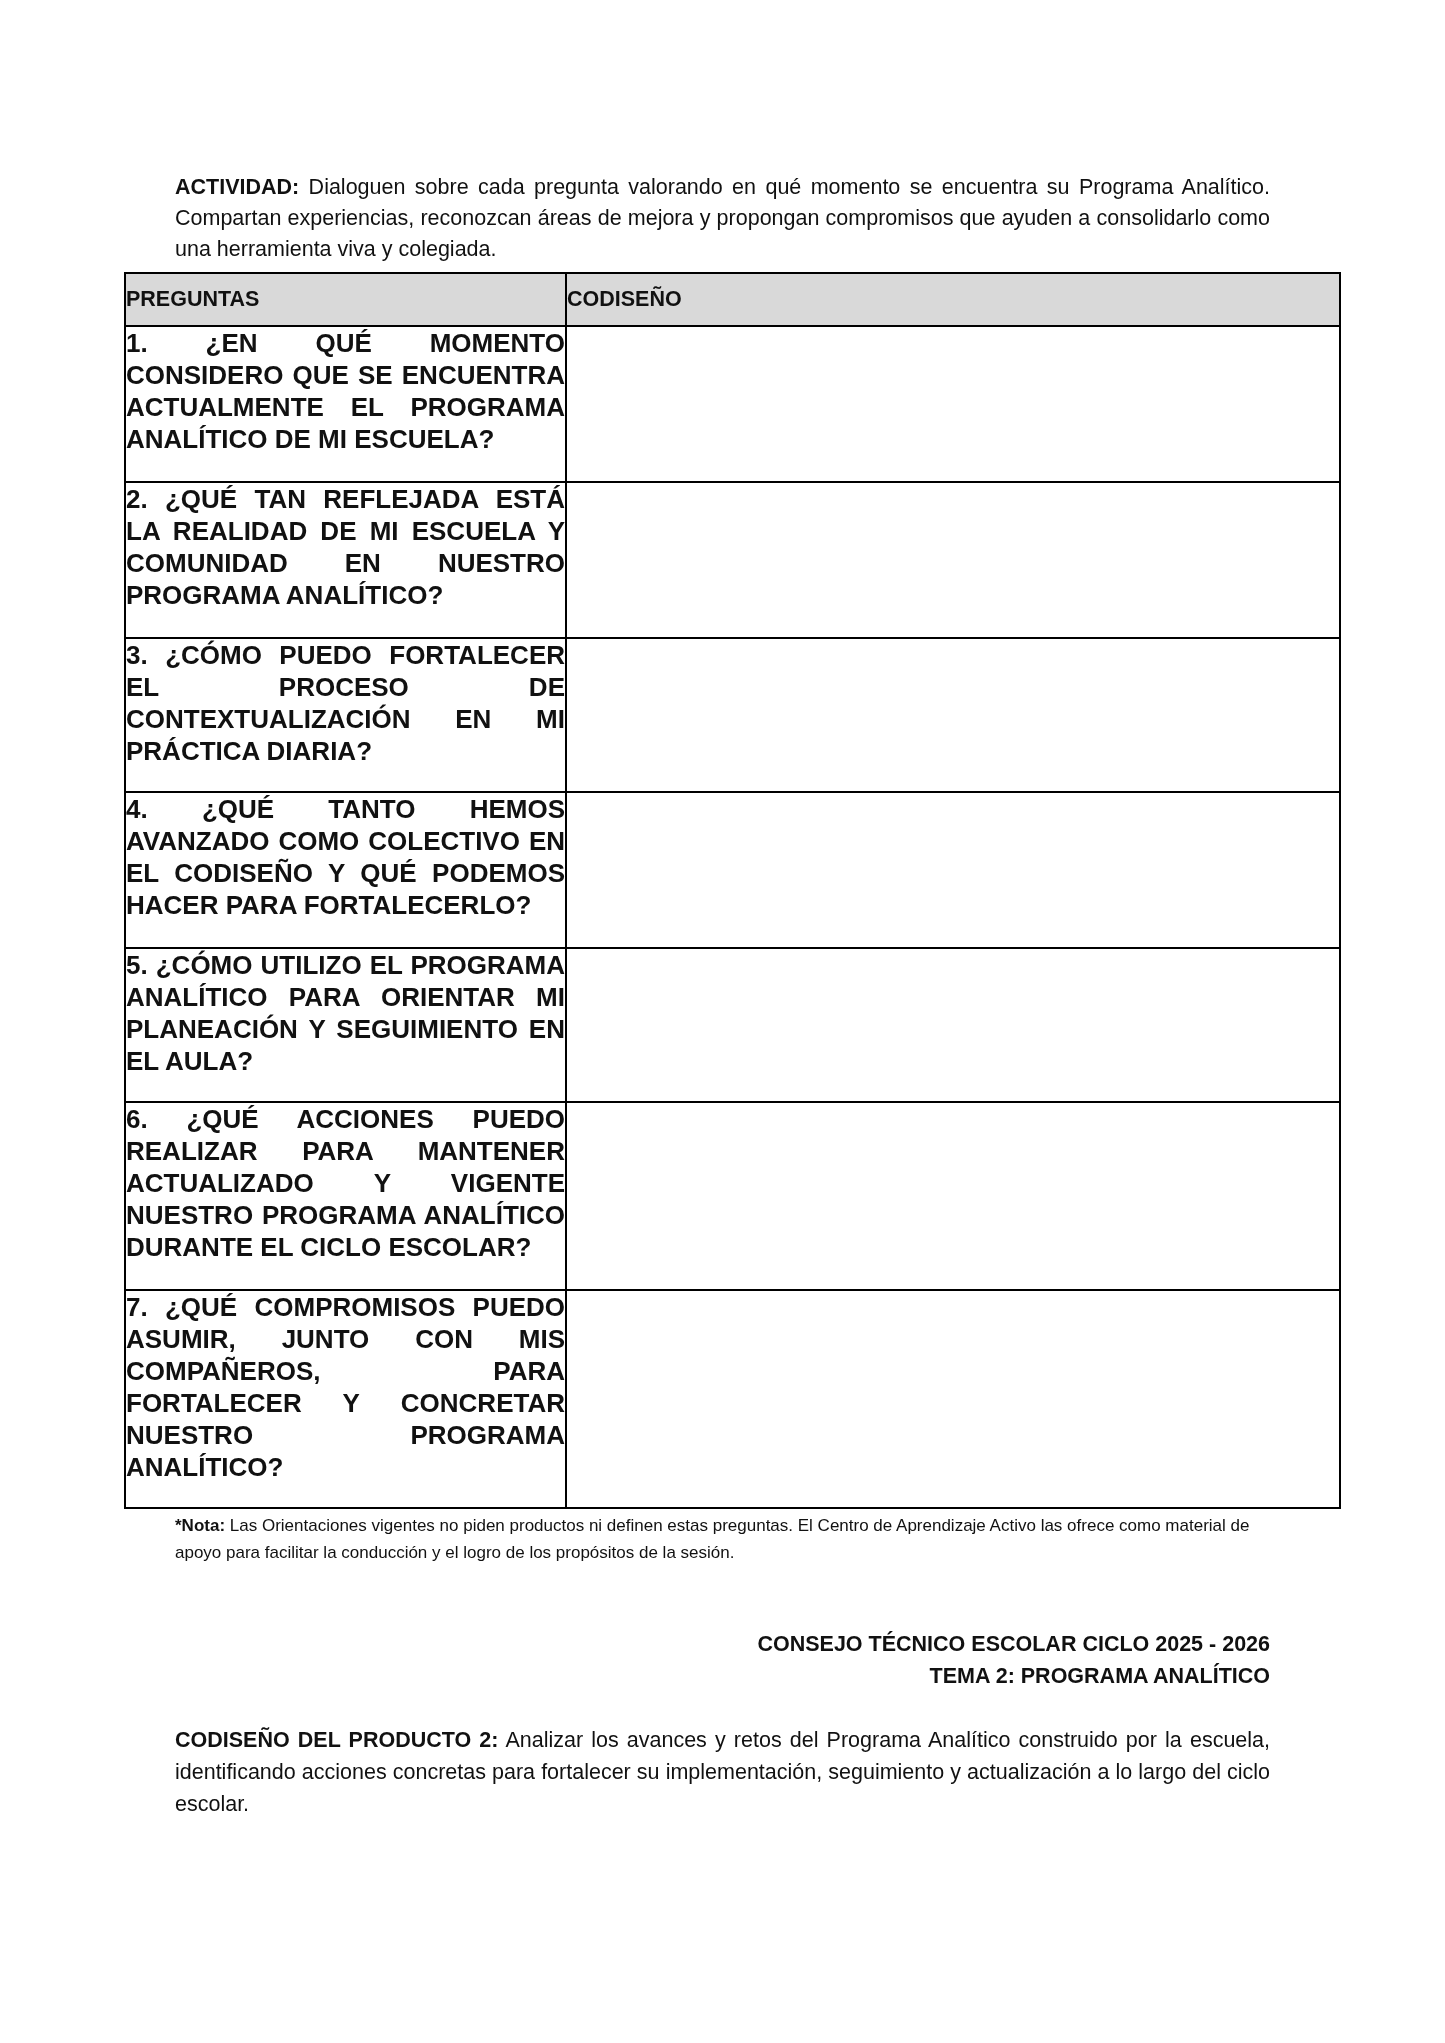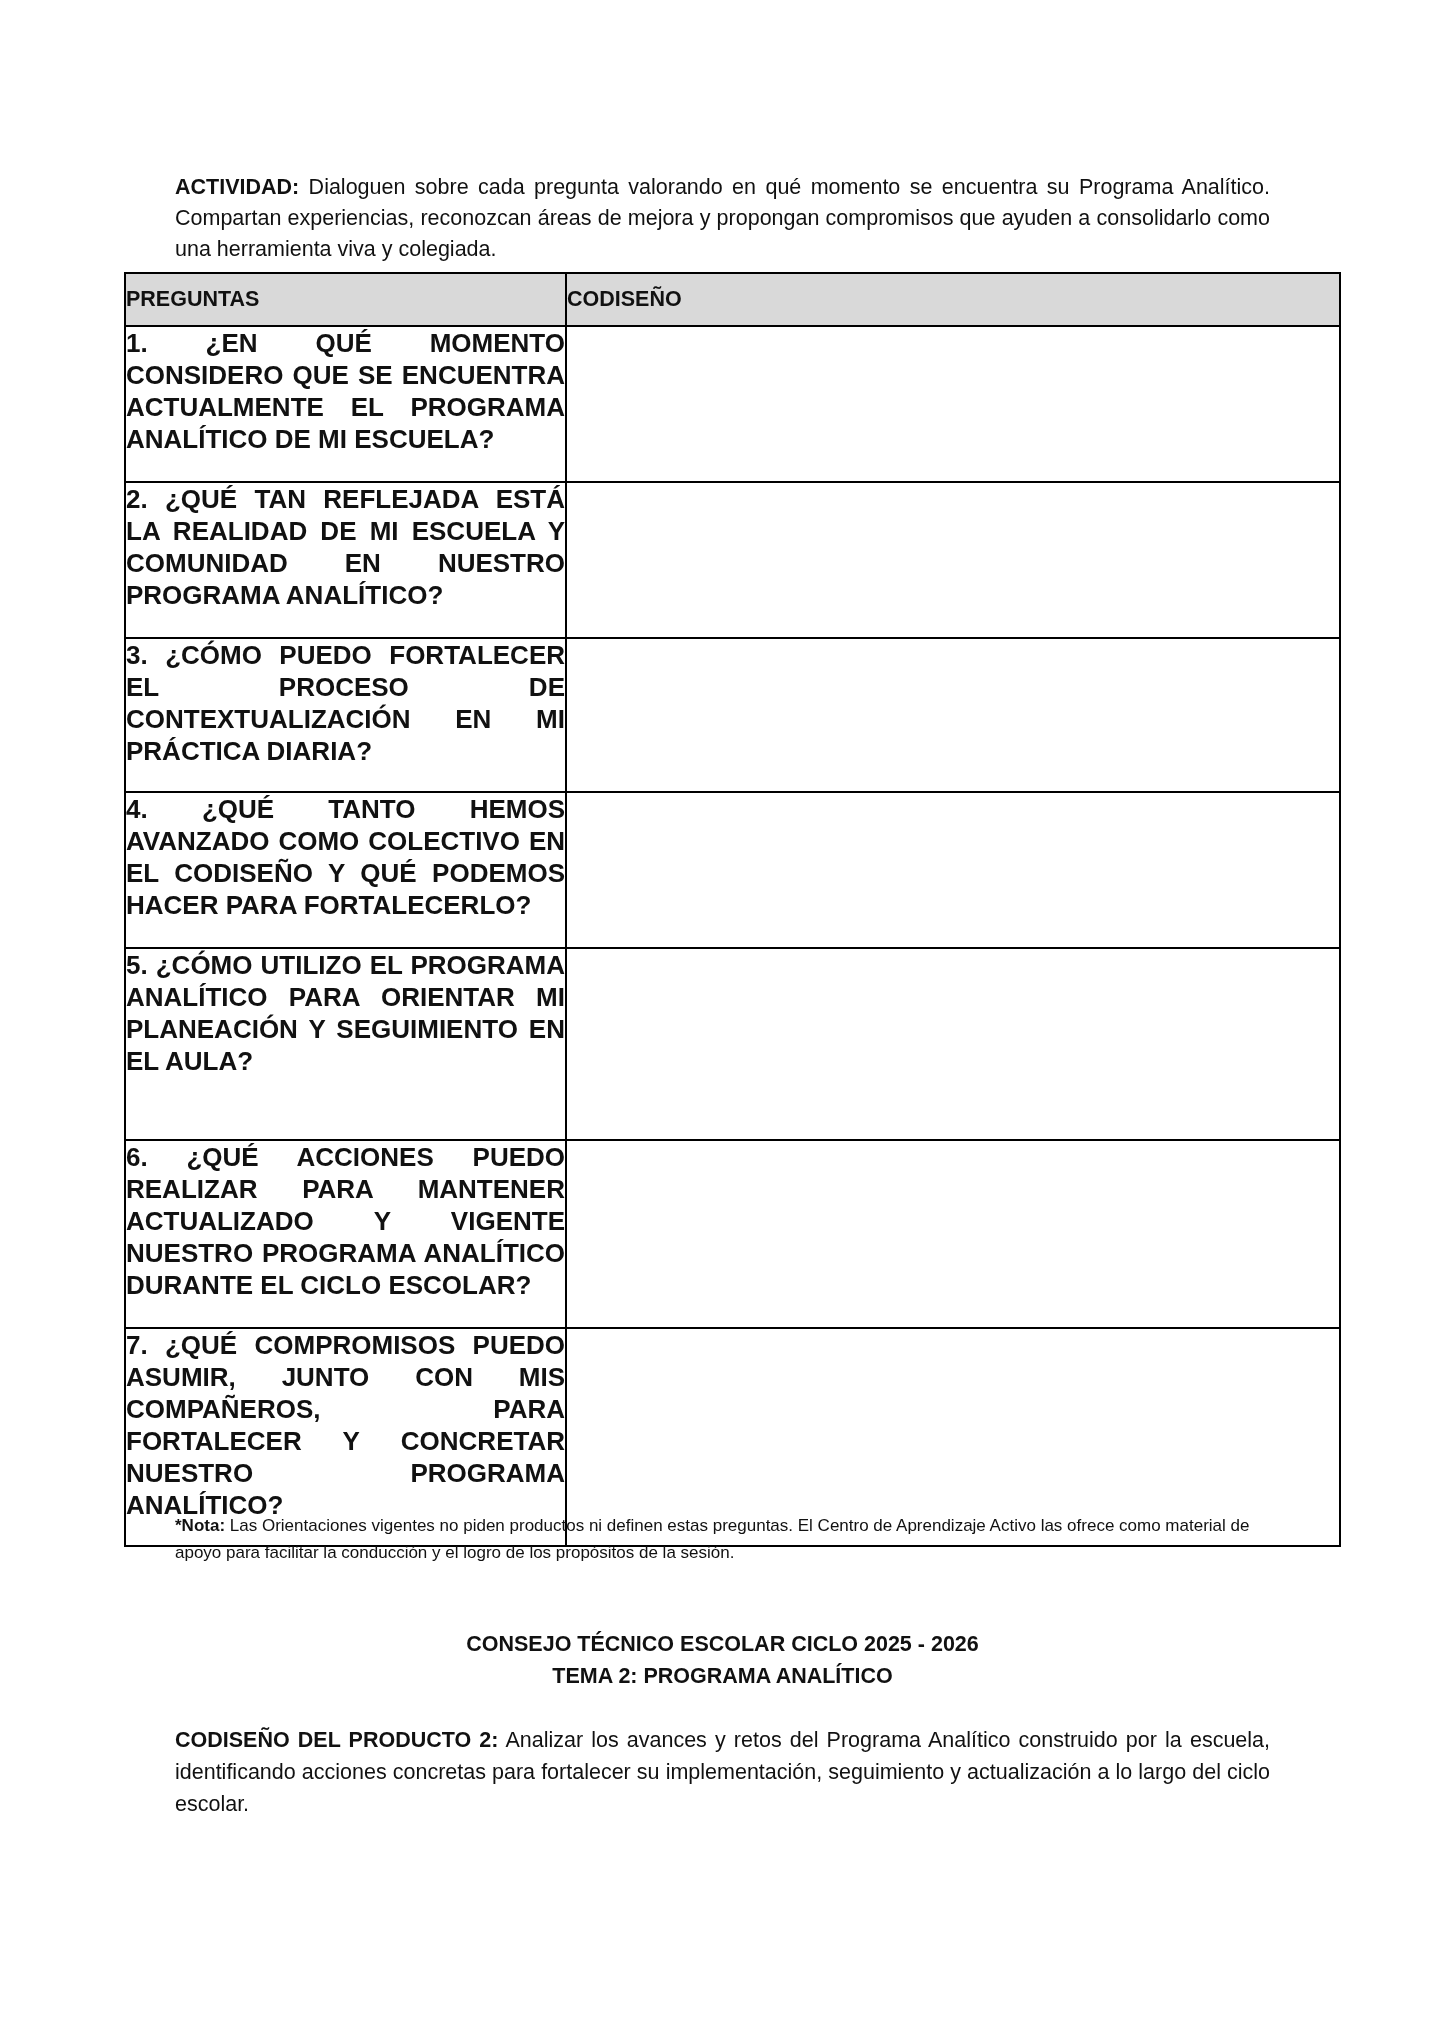--- a/index.html
+++ b/index.html
@@ -12,21 +12,21 @@
             border-collapse: collapse; table-layout: fixed; }
   table.q th, table.q td { border: 2.5px solid #000; padding: 0; vertical-align: top; }
   table.q th { background: #d9d9d9; height: 51px; font-size: 21.5px; font-weight: bold;
                text-align: left; vertical-align: middle; }
   col.c1 { width: 441px; } col.c2 { width: 774px; }
   td.qcell { padding: 10px 11px 0 13px; font-size: 26px; font-weight: bold;
              line-height: 32px; text-align: justify; text-align-last: left; margin-left: 38px; }
   td.rcell { }
   .note { position: absolute; left: 175px; top: 1512px; width: 1095px;
           font-size: 17px; line-height: 27px; }
-  .heads { position: absolute; left: 175px; top: 1628px; width: 1095px; text-align: center;
+  .heads { position: absolute; left: 175px; top: 1628px; width: 1095px; text-align: right;
            font-size: 21.5px; font-weight: bold; line-height: 32px; }
   .purpose { position: absolute; left: 175px; top: 1724px; width: 1095px;
              font-size: 21.5px; line-height: 32px; text-align: justify; }
 </style>
 </head>
 <body>
 
 <div class="intro">
   <b>ACTIVIDAD:</b><span> Dialoguen sobre cada pregunta valorando en qué momento se encuentra su Programa Analítico. Compartan experiencias, reconozcan áreas de mejora y propongan compromisos que ayuden a consolidarlo como una herramienta viva y colegiada.</span>
 </div>
@@ -52,21 +52,21 @@
       <td class="rcell"></td>
     </tr>
     <tr style="height:154px">
       <td class="qcell">3. ¿CÓMO PUEDO FORTALECER EL PROCESO DE CONTEXTUALIZACIÓN EN MI PRÁCTICA DIARIA?</td>
       <td class="rcell"></td>
     </tr>
     <tr style="height:156px">
       <td class="qcell">4. ¿QUÉ TANTO HEMOS AVANZADO COMO COLECTIVO EN EL CODISEÑO Y QUÉ PODEMOS HACER PARA FORTALECERLO?</td>
       <td class="rcell"></td>
     </tr>
-    <tr style="height:192px">
+    <tr style="height:154px">
       <td class="qcell">5. ¿CÓMO UTILIZO EL PROGRAMA ANALÍTICO PARA ORIENTAR MI PLANEACIÓN Y SEGUIMIENTO EN EL AULA?</td>
       <td class="rcell"></td>
     </tr>
     <tr style="height:188px">
       <td class="qcell">6. ¿QUÉ ACCIONES PUEDO REALIZAR PARA MANTENER ACTUALIZADO Y VIGENTE NUESTRO PROGRAMA ANALÍTICO DURANTE EL CICLO ESCOLAR?</td>
       <td class="rcell"></td>
     </tr>
     <tr style="height:218px">
       <td class="qcell">7. ¿QUÉ COMPROMISOS PUEDO ASUMIR, JUNTO CON MIS COMPAÑEROS, PARA FORTALECER Y CONCRETAR NUESTRO PROGRAMA ANALÍTICO?</td>
       <td class="rcell"></td>

